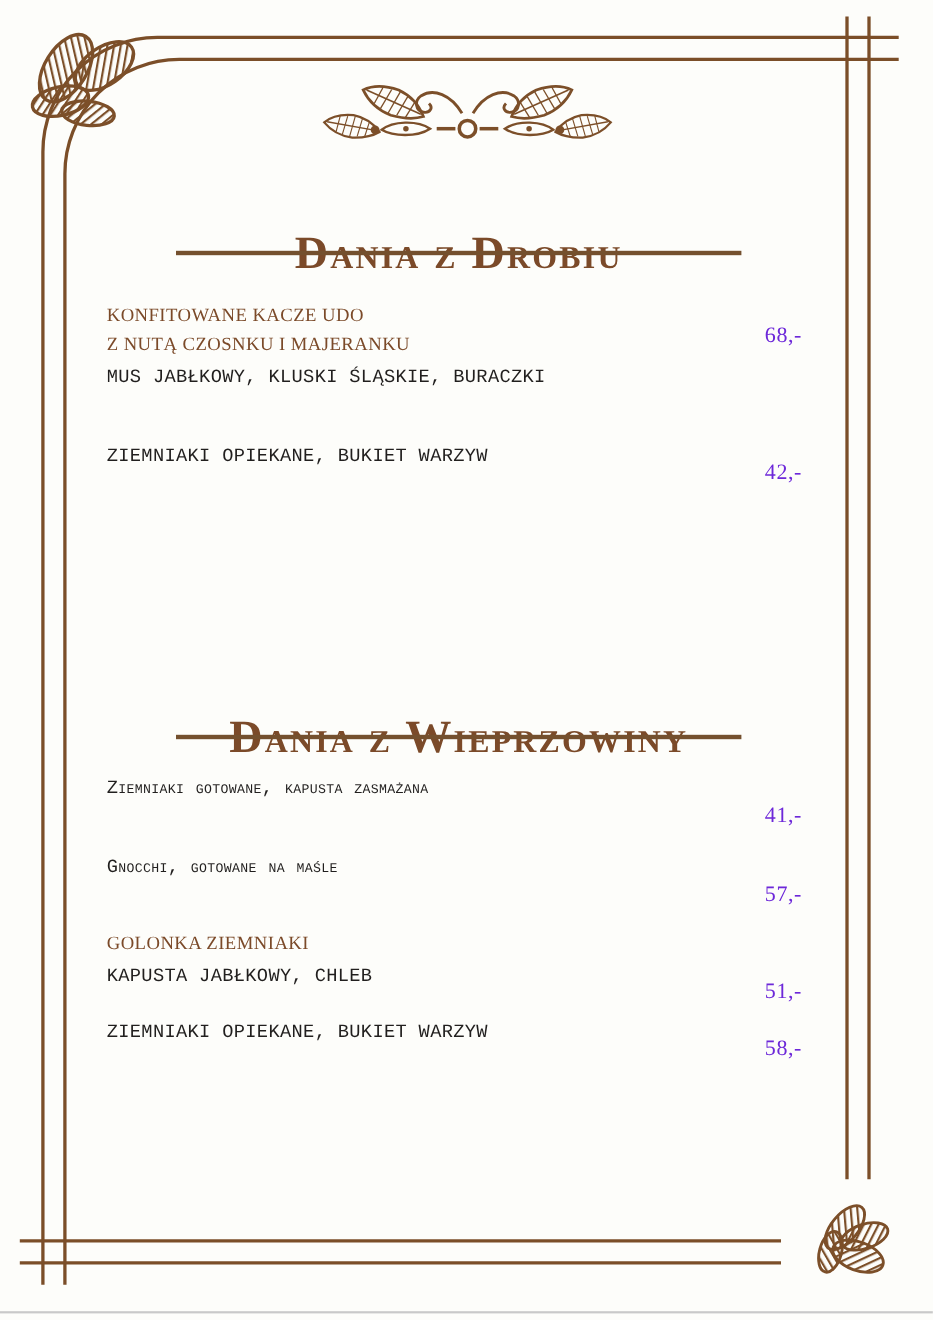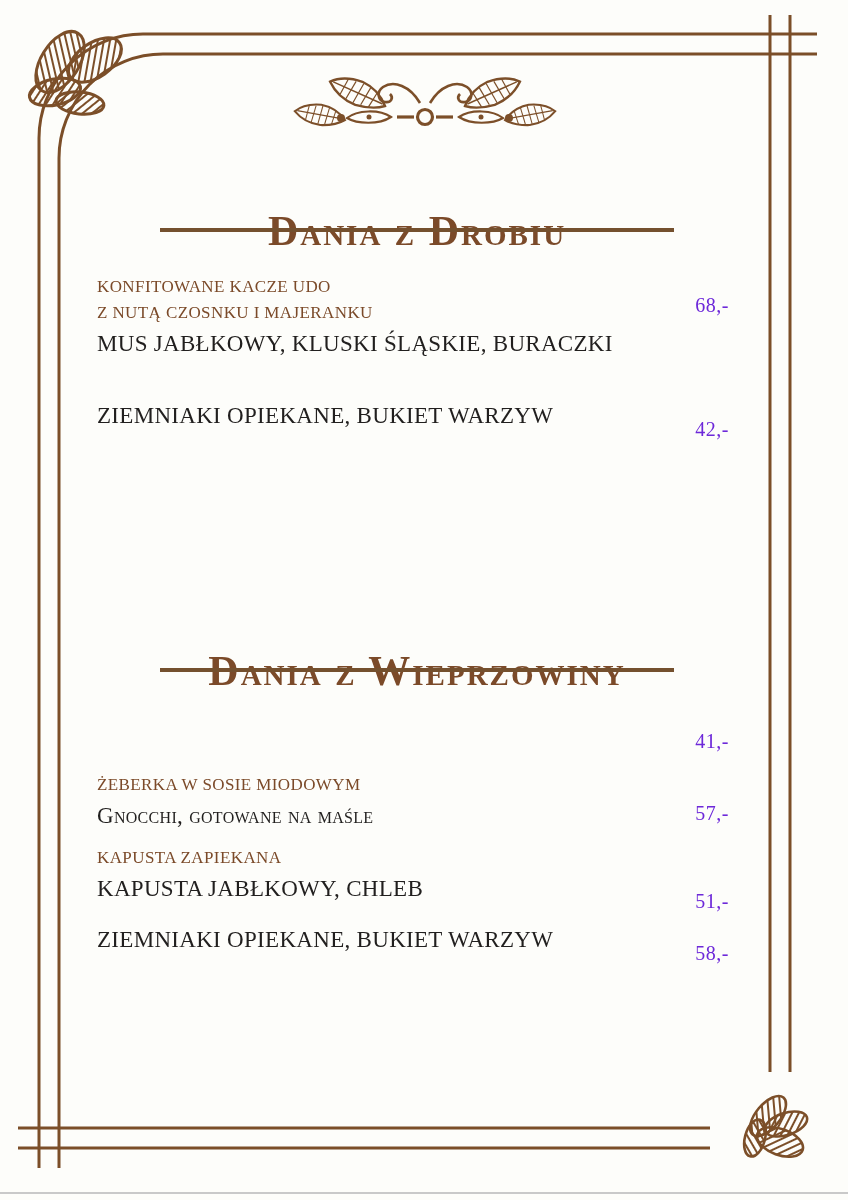--- a/index.html
+++ b/index.html
@@ -37,25 +37,26 @@
   .item-name {
     font-size: 17px;
     line-height: 26px;
     color: #7b4a29;
     letter-spacing: 0.4px;
     white-space: pre-line;
     max-width: 565px;
   }
   .item-desc {
     margin-top: 8px;
-    font-size: 23px;
+    font-size: 17px;
     line-height: 20px;
     color: #211f1e;
     font-variant: small-caps;
     letter-spacing: 0.3px;
+    font-family: Liberation Mono, monospace;
   }
   .item-price {
     position: absolute;
     top: 0; right: 9px;
     font-size: 20px;
     line-height: 26px;
     color: #6d28d9;
     letter-spacing: 0.5px;
     margin-top: 18px;
   }
@@ -139,31 +140,31 @@
 
 <div class="item" style="top:398px">
   <div class="item-desc">ZIEMNIAKI OPIEKANE, BUKIET WARZYW</div>
   <div class="item-price">42,-</div>
 </div>
 
 <h1 class="section-title" style="top:622px">Dania z Wieprzowiny</h1>
 <div class="title-rule" style="top:668px"></div>
 
 <div class="item" style="top:700px">
+  <div class="item-desc">Ziemniaki gotowane, kapusta zasmażana</div>
   <div class="item-price" style="top:10px">41,-</div>
 </div>
 
 <div class="item" style="top:772px">
-  <div class="item-name">ŻEBERKA W SOSIE MIODOWYM</div>
   <div class="item-desc">Gnocchi, gotowane na maśle</div>
   <div class="item-price" style="top:10px">57,-</div>
 </div>
 
 <div class="item" style="top:845px">
-  <div class="item-name">KAPUSTA ZAPIEKANA</div>
+  <div class="item-name">GOLONKA ZIEMNIAKI</div>
   <div class="item-desc">KAPUSTA JABŁKOWY, CHLEB</div>
   <div class="item-price" style="top:25px">51,-</div>
 </div>
 
 <div class="item" style="top:922px">
   <div class="item-desc">ZIEMNIAKI OPIEKANE, BUKIET WARZYW</div>
   <div class="item-price">58,-</div>
 </div>
 
 <div class="bottom-edge"></div>

